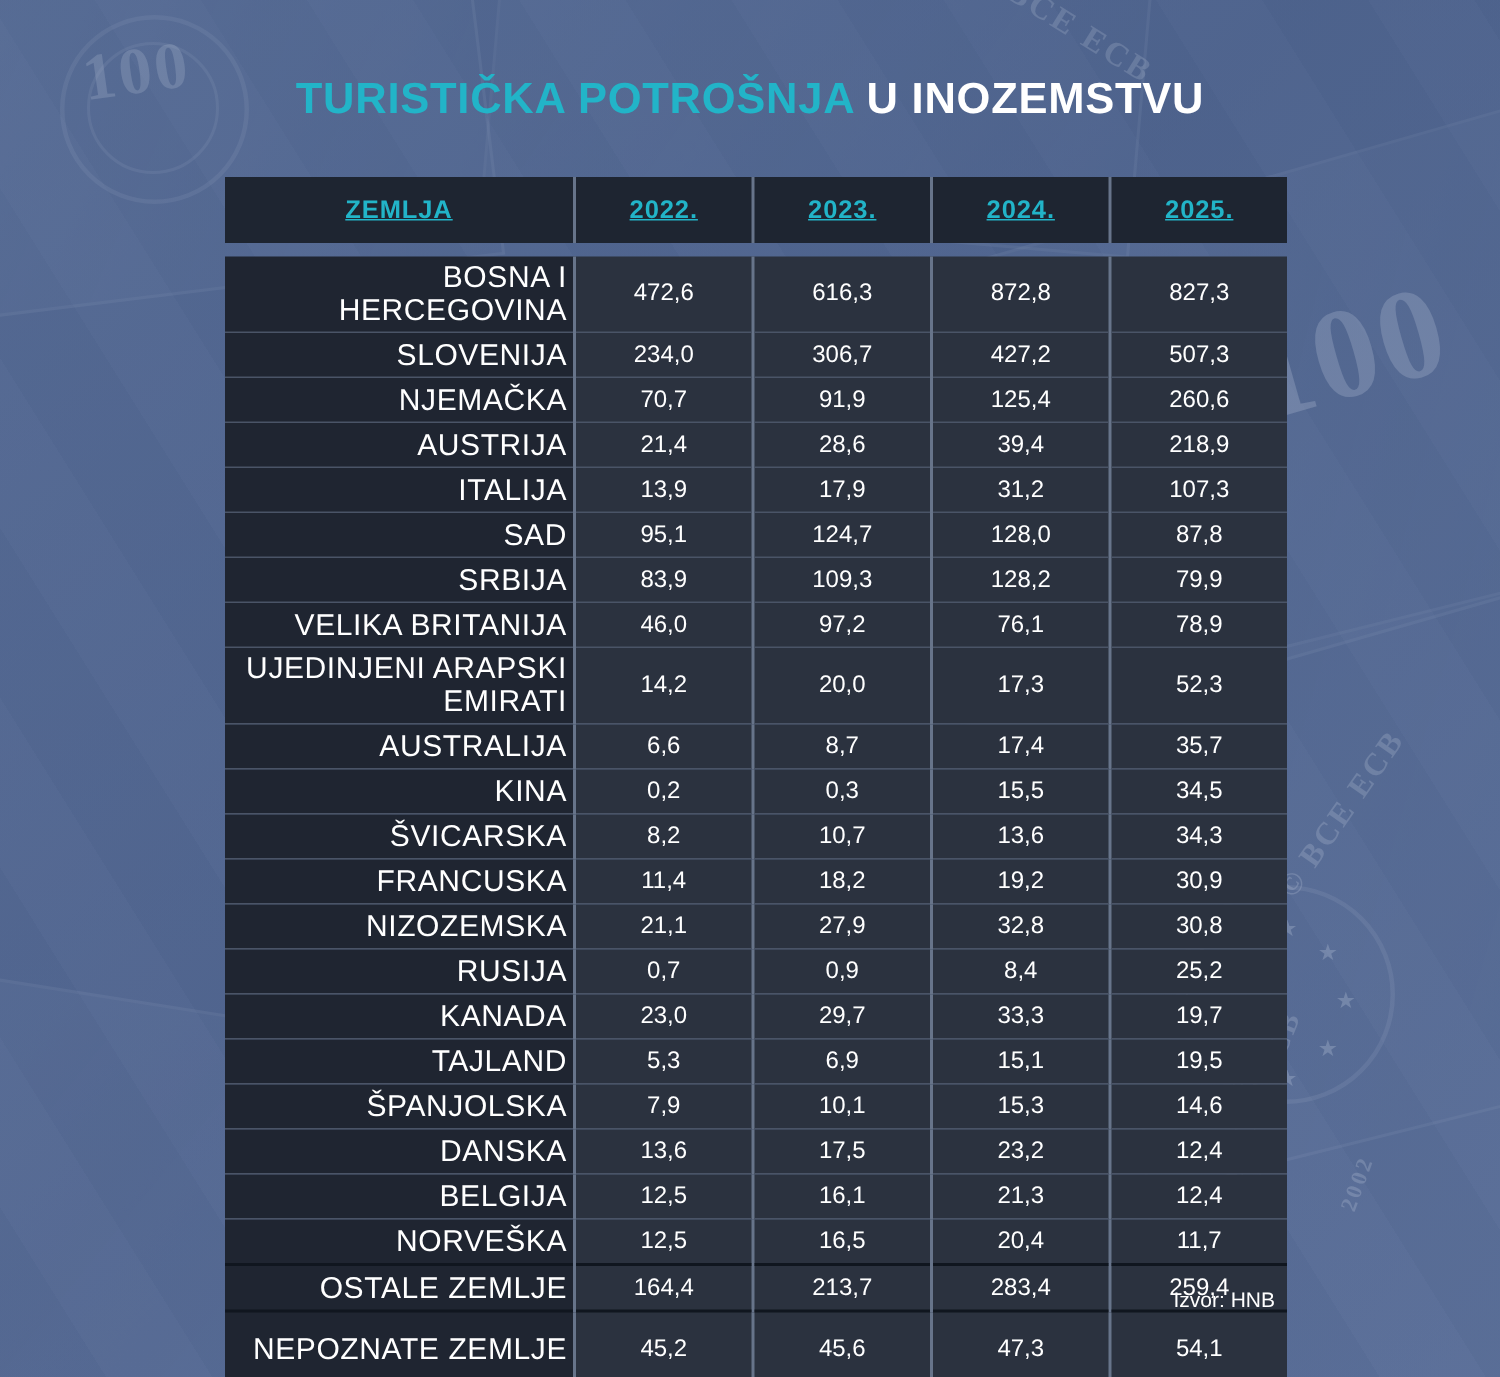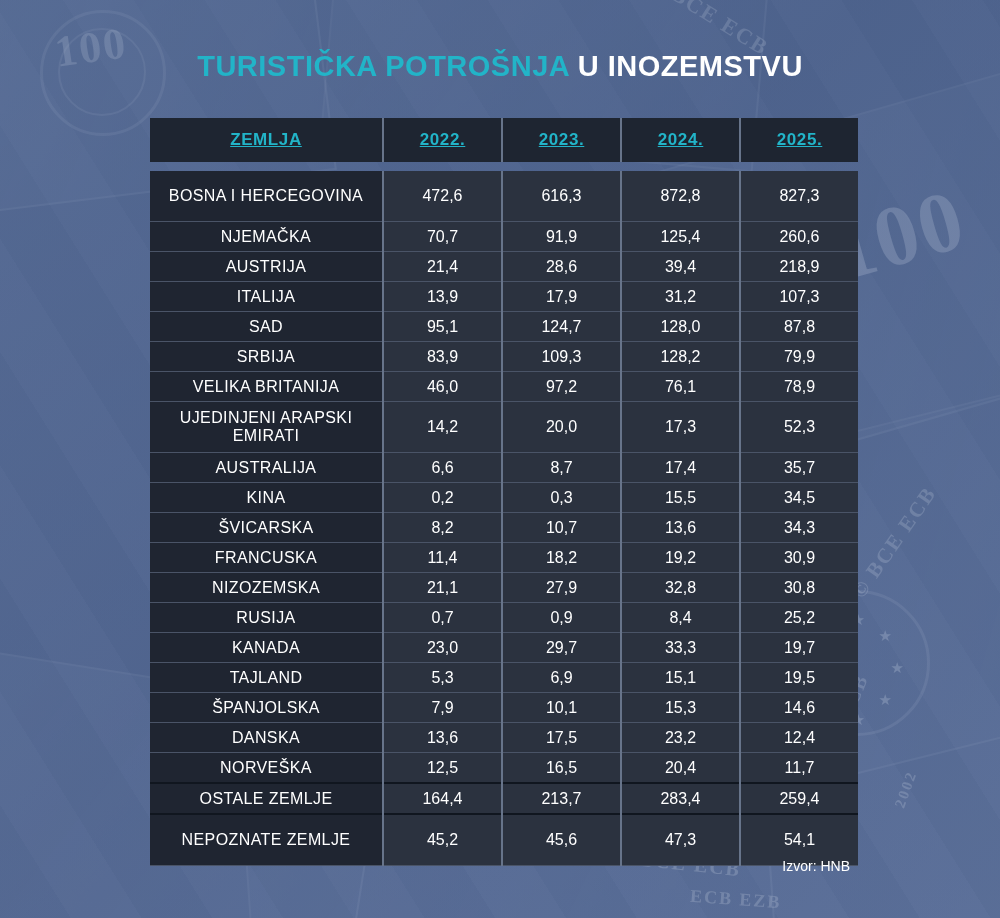--- a/index.html
+++ b/index.html
@@ -164,24 +164,25 @@
     font-size: 16px;
     color: #ffffff;
     text-align: center;
     border-bottom: 1px solid #4a5467;
     border-right: 2px solid #67748a;
     background: #2b323f;
   }
   tbody tr.data-row td:last-child { border-right: none; }
   tbody tr.data-row td.country {
     background: #1f2531;
-    font-size: 16px;
+    font-size: 20px;
     letter-spacing: 0.4px;
     line-height: 1.1;
     padding: 2px 4px;
+    text-align: right;
   }
   tbody tr.data-row.tall td { height: 46px; }
   tbody tr.sep-top td {
     border-top: 2px solid #10161f;
   }
 
   .source {
     position: absolute;
     right: 150px;
     top: 858px;
@@ -245,20 +246,27 @@
         </thead>
         <tbody id="table-body">
             <tr class="data-row tall">
               <td class="country">BOSNA I HERCEGOVINA</td>
               <td>472,6</td>
               <td>616,3</td>
               <td>872,8</td>
               <td>827,3</td>
             </tr>
             <tr class="data-row">
+              <td class="country">SLOVENIJA</td>
+              <td>234,0</td>
+              <td>306,7</td>
+              <td>427,2</td>
+              <td>507,3</td>
+            </tr>
+            <tr class="data-row">
               <td class="country">NJEMAČKA</td>
               <td>70,7</td>
               <td>91,9</td>
               <td>125,4</td>
               <td>260,6</td>
             </tr>
             <tr class="data-row">
               <td class="country">AUSTRIJA</td>
               <td>21,4</td>
               <td>28,6</td>
@@ -364,20 +372,27 @@
               <td>14,6</td>
             </tr>
             <tr class="data-row">
               <td class="country">DANSKA</td>
               <td>13,6</td>
               <td>17,5</td>
               <td>23,2</td>
               <td>12,4</td>
             </tr>
             <tr class="data-row">
+              <td class="country">BELGIJA</td>
+              <td>12,5</td>
+              <td>16,1</td>
+              <td>21,3</td>
+              <td>12,4</td>
+            </tr>
+            <tr class="data-row">
               <td class="country">NORVEŠKA</td>
               <td>12,5</td>
               <td>16,5</td>
               <td>20,4</td>
               <td>11,7</td>
             </tr>
             <tr class="data-row sep-top">
               <td class="country">OSTALE ZEMLJE</td>
               <td>164,4</td>
               <td>213,7</td>

